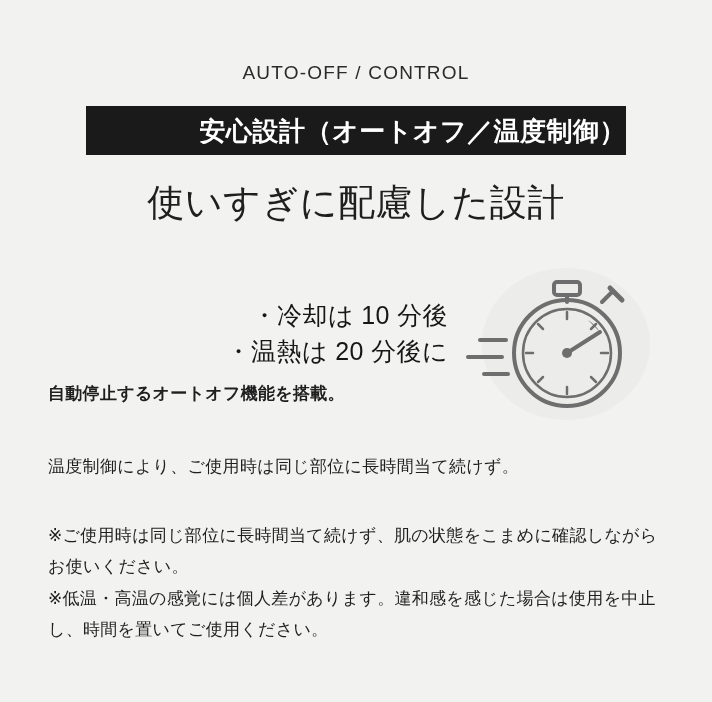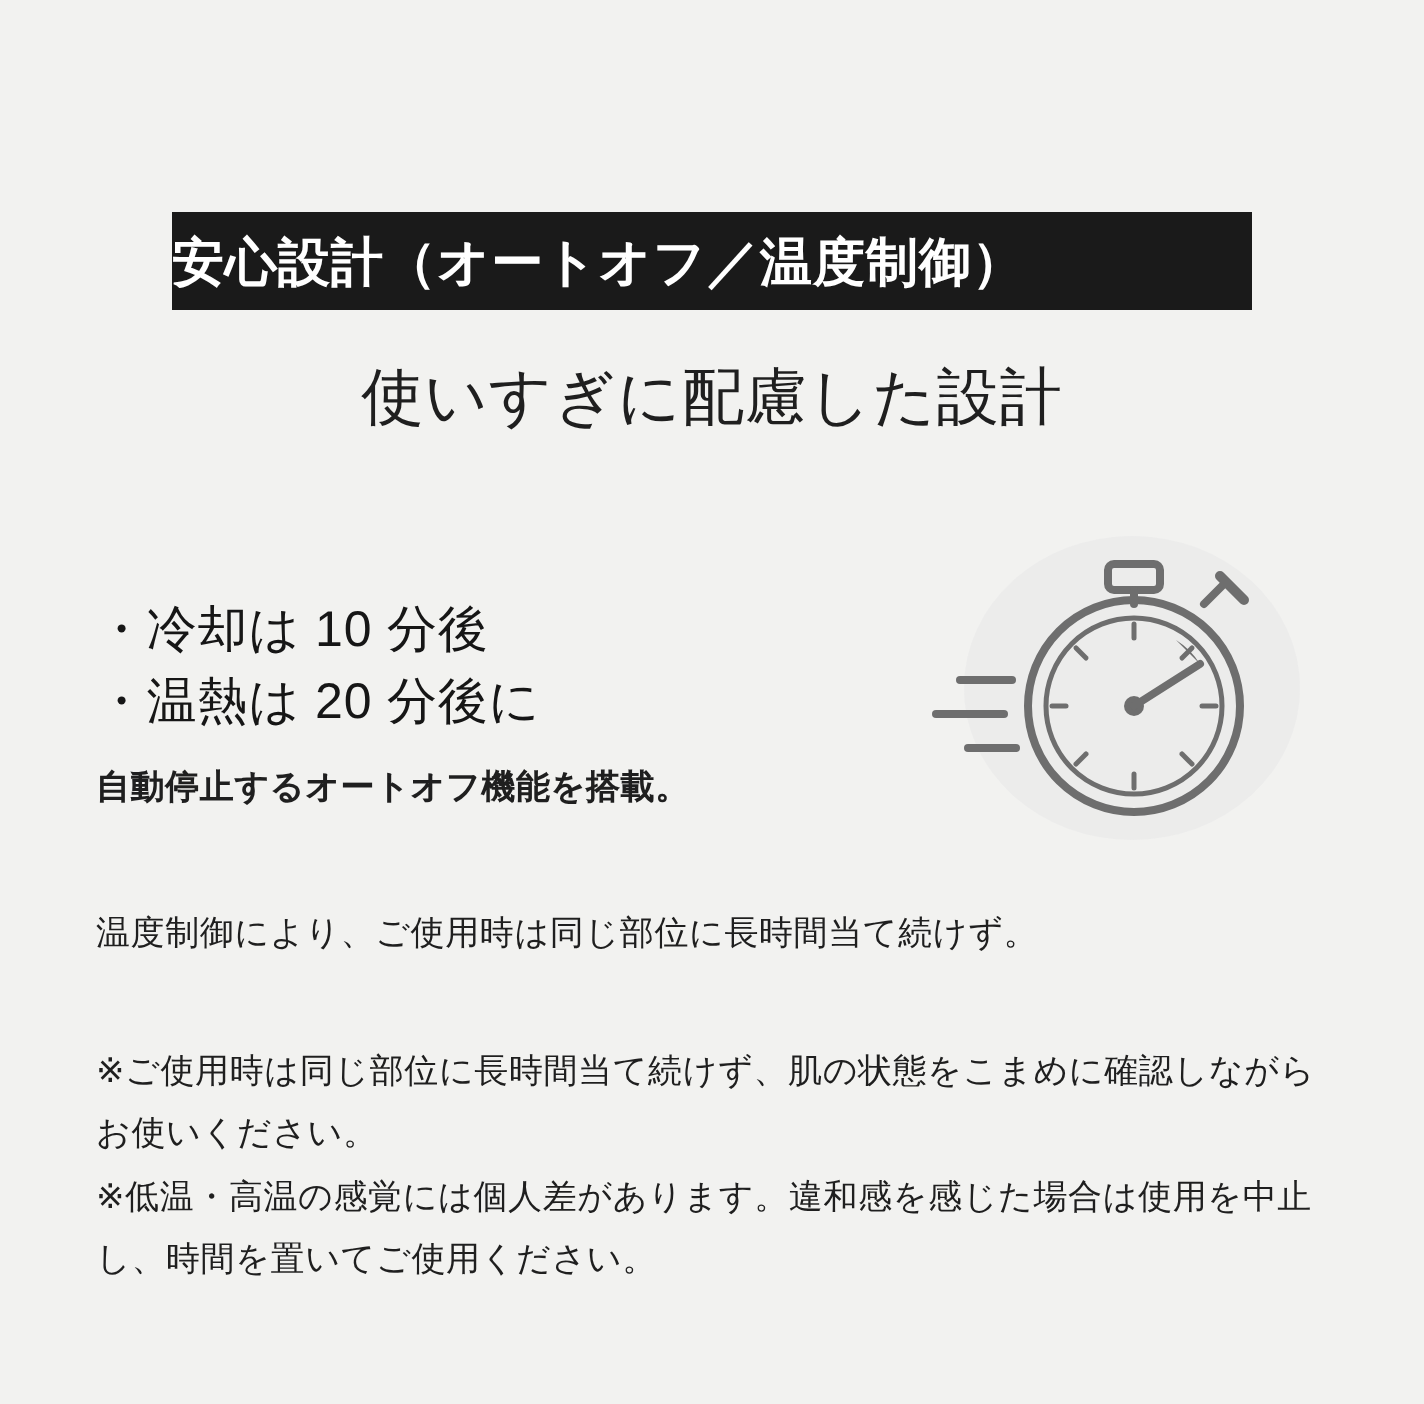--- a/index.html
+++ b/index.html
@@ -33,52 +33,53 @@
   }
   .banner {
     position: absolute;
     top: 106px;
     left: 86px;
     width: 540px;
     height: 49px;
     background: #1a1a1a;
     display: flex;
     align-items: center;
-    justify-content: flex-start;
+    justify-content: flex-end;
   }
   .banner-text {
     color: #ffffff;
     font-size: 26px;
     font-weight: 700;
     letter-spacing: 0.5px;
     line-height: 1;
   }
   .headline {
     position: absolute;
     top: 178px;
     left: 0;
     width: 712px;
     text-align: center;
-    font-size: 31px;
+    font-size: 37px;
     font-weight: 400;
     color: #1f1f1f;
     letter-spacing: 0.5px;
   }
   .bullets {
     position: absolute;
     top: 297px;
     left: 48px;
     width: 400px;
   }
   .bullet {
     font-size: 25px;
     font-weight: 500;
     color: #161616;
     line-height: 1.45;
     letter-spacing: 0.4px;
+    text-align: right;
   }
   .subline {
     position: absolute;
     top: 380px;
     left: 48px;
     width: 430px;
     font-size: 17px;
     color: #1f1f1f;
     line-height: 1.6;
     letter-spacing: 0.3px;
@@ -126,20 +127,21 @@
     position: absolute;
     top: 0;
     left: 0;
   }
 </style>
 </head>
 <body>
 
 <div class="page">
 
+  <div class="eyebrow">AUTO-OFF / CONTROL</div>
 
   <div class="banner">
     <span class="banner-text">安心設計（オートオフ／温度制御）</span>
   </div>
 
   <div class="headline">使いすぎに配慮した設計</div>
 
   <div class="bullets">
     <div class="bullet">・冷却は 10 分後</div>
     <div class="bullet">・温熱は 20 分後に</div>

